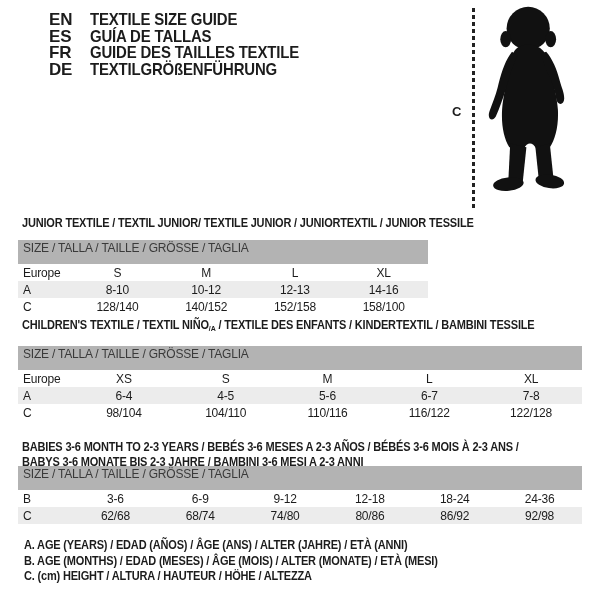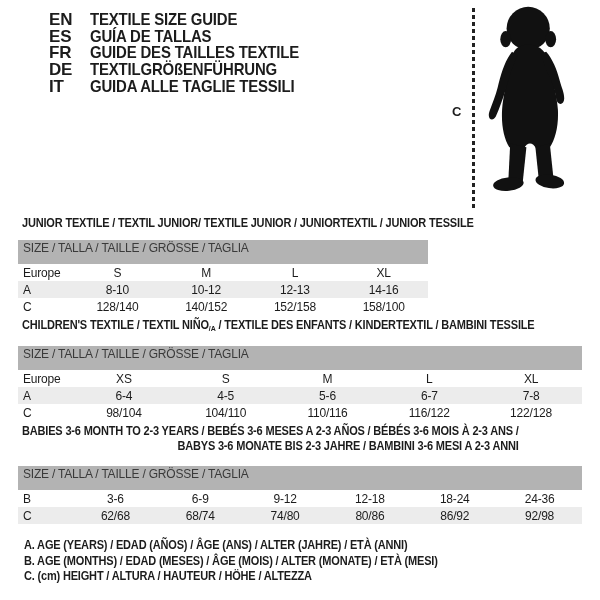--- a/index.html
+++ b/index.html
@@ -59,24 +59,20 @@
       <span class="lang-code">ES</span>
       <span class="lang-label cond">GUÍA DE TALLAS</span>
     </div>
     <div class="lang-row">
       <span class="lang-code">FR</span>
       <span class="lang-label cond">GUIDE DES TAILLES TEXTILE</span>
     </div>
     <div class="lang-row">
       <span class="lang-code">DE</span>
       <span class="lang-label cond">TEXTILGRÖßENFÜHRUNG</span>
-    </div>
-    <div class="lang-row">
-      <span class="lang-code">IT</span>
-      <span class="lang-label cond">GUIDA ALLE TAGLIE TESSILI</span>
     </div>
   </div>
 
   <div class="dash-line"></div>
   <div class="figure-c">C</div>
   <svg class="baby" width="90" height="207" viewBox="0 0 100 230" xmlns="http://www.w3.org/2000/svg">
     <g fill="#111111">
       <circle cx="48" cy="26" r="24"></circle>
       <ellipse cx="23" cy="38" rx="6" ry="9"></ellipse>
       <ellipse cx="73" cy="38" rx="6" ry="9"></ellipse>
@@ -142,21 +138,21 @@
     <div class="t-row cols5">
       <span class="rlabel">C</span>
       <span class="cell">98/104</span>
       <span class="cell">104/110</span>
       <span class="cell">110/116</span>
       <span class="cell">116/122</span>
       <span class="cell">122/128</span>
     </div>
   </div>
 
-  <h3 class="tbl-title" style="top:424px;text-align:right;">
+  <h3 class="tbl-title" style="top:440px;">
     <span class="cond" style="display:block;">BABIES 3-6 MONTH TO 2-3 YEARS / BEBÉS 3-6 MESES A 2-3 AÑOS / BÉBÉS 3-6 MOIS À 2-3 ANS /</span>
     <span class="cond" style="display:block;">BABYS 3-6 MONATE BIS 2-3 JAHRE / BAMBINI 3-6 MESI A 2-3 ANNI</span>
   </h3>
   <div class="tbl" style="top:466px; width:564px;">
     <div class="t-bar">SIZE / TALLA / TAILLE / GRÖSSE / TAGLIA</div>
     <div class="t-row cols6">
       <span class="rlabel">B</span>
       <span class="cell">3-6</span>
       <span class="cell">6-9</span>
       <span class="cell">9-12</span>

